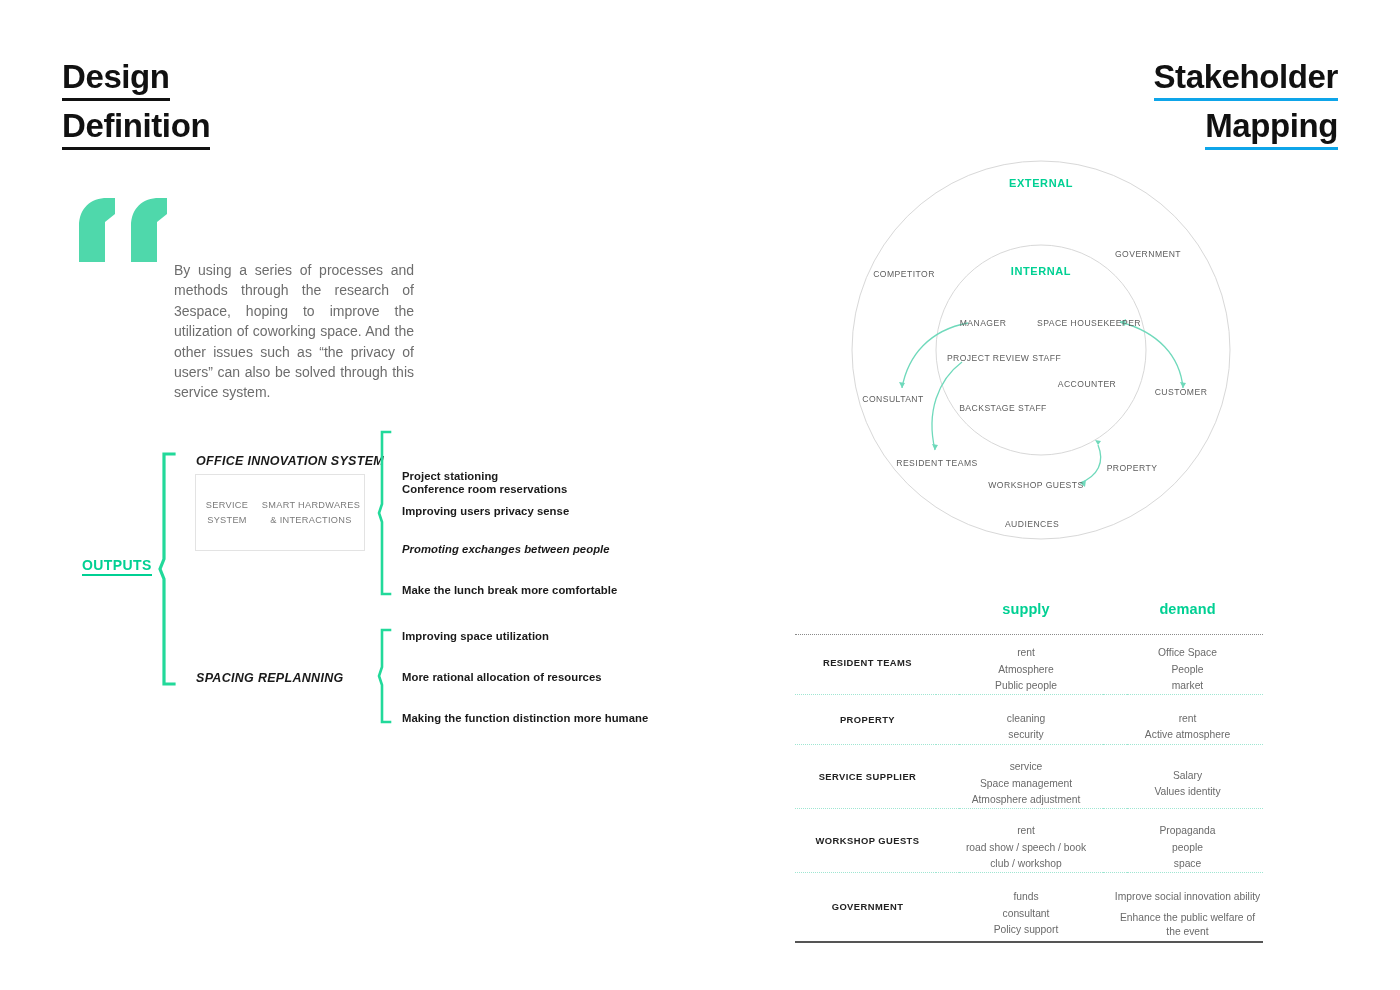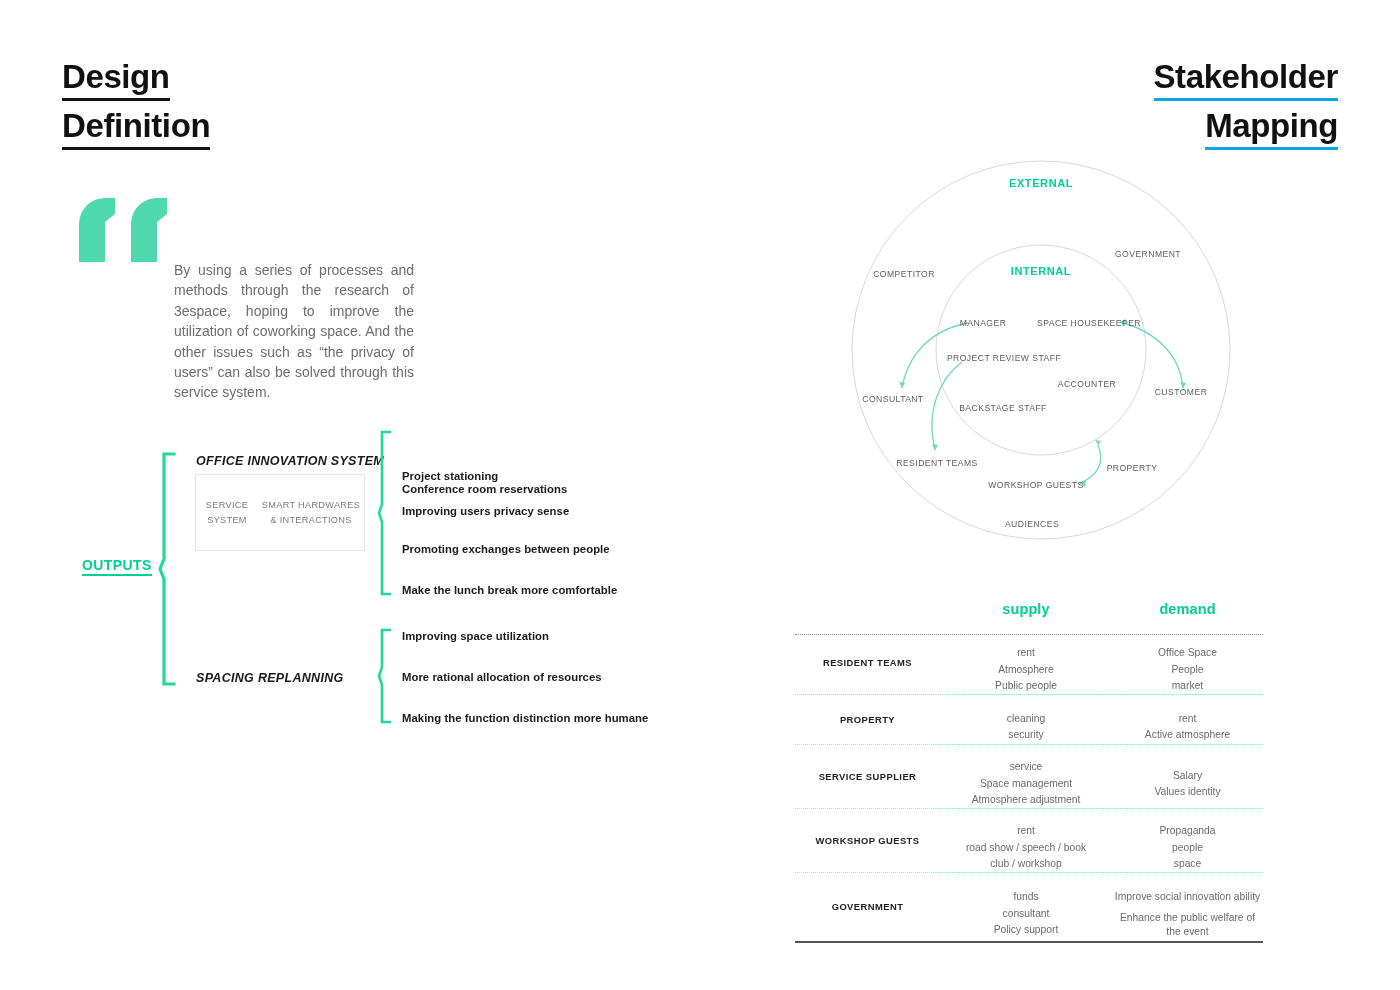--- a/index.html
+++ b/index.html
@@ -149,21 +149,21 @@
 
   <div class="brace" style="left:377px; top:430px; width:18px; height:166px;">
     <svg width="18" height="166" viewBox="0 0 18 166" fill="none">
       <path d="M13 2 L5 2 L5 74 L2 83 L5 92 L5 164 L13 164" stroke="#22d99a" stroke-width="2.6" stroke-linecap="square" stroke-linejoin="miter"></path>
     </svg>
   </div>
 
   <div class="bullet" style="top:451px;margin-top:32px;">Conference room reservations</div>
   <div class="bullet" style="top:470px;">Project stationing</div>
   <div class="bullet" style="top:505px;">Improving users privacy sense</div>
-  <div class="bullet" style="top:543px;">Promoting exchanges between people</div>
+  <div class="bullet" style="top:543px;font-style:italic;">Promoting exchanges between people</div>
   <div class="bullet" style="top:584px;">Make the lunch break more comfortable</div>
 
   <div class="cat-title cat-spacing">SPACING REPLANNING</div>
 
   <div class="brace" style="left:377px; top:628px; width:18px; height:96px;">
     <svg width="18" height="96" viewBox="0 0 18 96" fill="none">
       <path d="M13 2 L5 2 L5 39 L2 48 L5 57 L5 94 L13 94" stroke="#22d99a" stroke-width="2.6" stroke-linecap="square" stroke-linejoin="miter"></path>
     </svg>
   </div>
 

